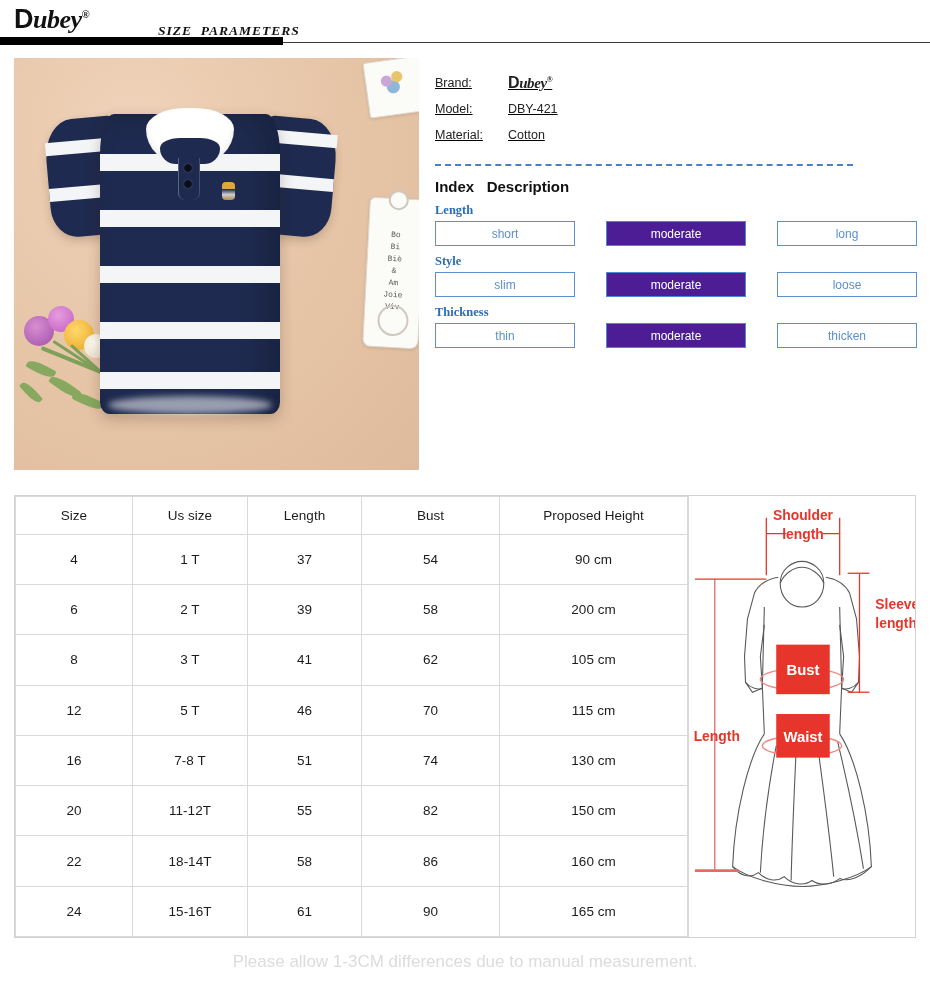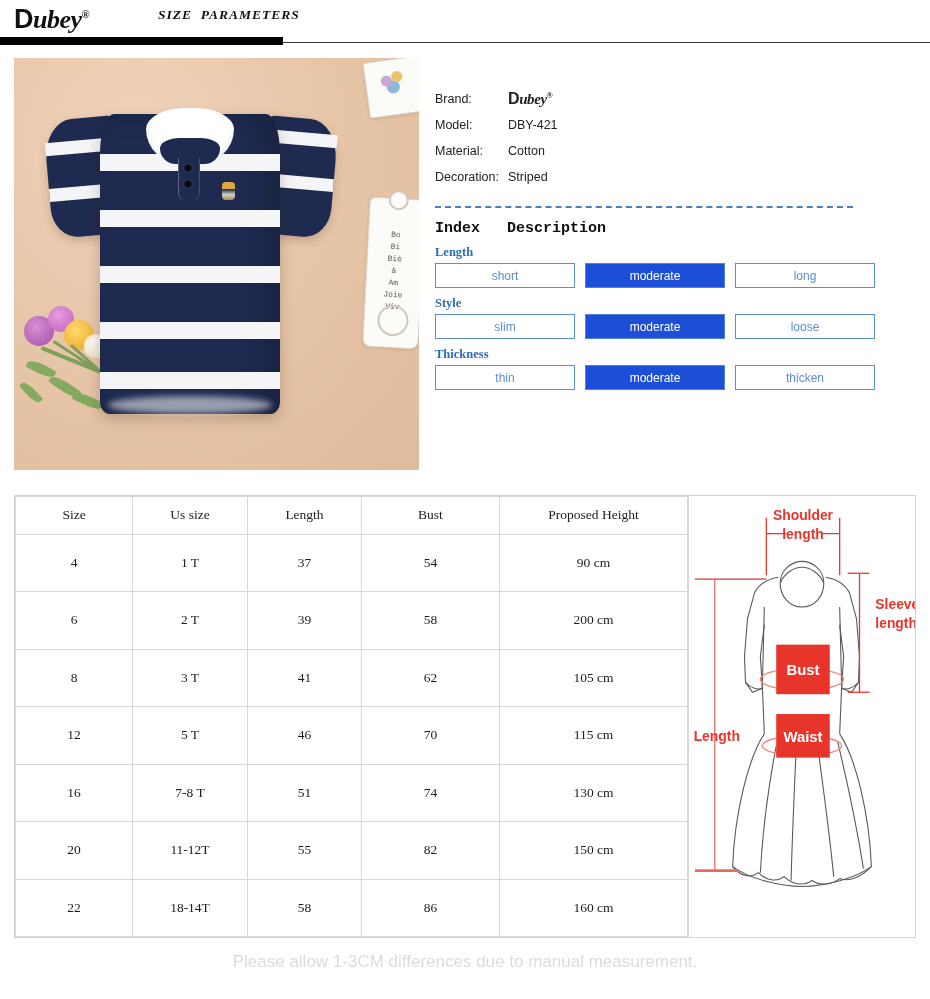--- a/index.html
+++ b/index.html
@@ -38,21 +38,21 @@
     font-weight: bold;
     font-size: 27px;
   }
   .logo .logo-reg {
     font-size: 11px;
     vertical-align: super;
     font-style: normal;
   }
   .header-title {
     position: absolute;
-    left: 158px; top: 7px;
+    left: 158px; top: 23px;
     font-family: "Liberation Serif", serif;
     font-style: italic;
     font-weight: bold;
     font-size: 13.5px;
     letter-spacing: 1px;
     color: #111;
     white-space: pre;
   }
   .rule-thin {
     position: absolute;
@@ -210,21 +210,22 @@
   }
   .info-title {
     font-family: "Liberation Serif", serif;
     font-size: 19px;
     color: #111;
     text-align: center;
     padding-left: 30px;
     white-space: pre;
   }
   .spec-list {
-    margin-top: 28px;
+    margin-top: 12px;
+    text-decoration: underline;
   }
   .spec-row {
     display: flex;
     align-items: center;
     height: 26px;
     font-size: 12.5px;
     color: #222;
   }
   .spec-key { width: 73px; }
   .spec-val { color: #222; }
@@ -247,70 +248,70 @@
     display: inline-block;
   }
   .dashed-divider {
     margin-top: 16px;
     border-top: 2px dashed #4a80c0;
     width: 418px;
   }
 
   .index-head {
     margin-top: 12px;
-    font-family: Liberation Mono, monospace;
+    font-family: Liberation Sans, sans-serif;
     font-size: 15px;
     font-weight: bold;
     color: #111;
     white-space: pre;
   }
 
   .idx-group { margin-top: 8px; }
   .idx-label {
     font-family: "Liberation Serif", serif;
     font-weight: bold;
     font-size: 12.5px;
     color: #2b6cb4;
     margin-bottom: 3px;
   }
   .idx-options {
     display: flex;
-    gap: 10px;
+    gap: 31px;
   }
   .opt {
     width: 140px;
     height: 25px;
     line-height: 25px;
     text-align: center;
     font-size: 12px;
     color: #5b8fd0;
     border: 1px solid #5b8fd0;
     background: #ffffff;
     box-sizing: border-box;
   }
   .opt.active {
-    background: #1d4ed8;
+    background: #4c1d95;
     border-color: #4d88cc;
     color: #ffffff;
   }
 
   
   .table-wrap {
     position: absolute;
     left: 14px; top: 495px;
     width: 902px; height: 443px;
     border: 1px solid #d2d2d2;
     box-sizing: border-box;
     display: flex;
   }
   table.size {
     border-collapse: collapse;
     width: 672px;
     table-layout: fixed;
-    font-family: Liberation Serif, serif;
+    font-family: Liberation Sans, sans-serif;
   }
   table.size th, table.size td {
     border: 1px solid #d9d9d9;
     text-align: center;
     font-weight: normal;
     font-size: 13.5px;
     color: #1c1c1c;
     height: 36.8px;
     padding: 0;
   }
@@ -415,24 +416,20 @@
       <div class="spec-val brand"><span class="logo-d">D</span><span>ubey</span><span class="logo-reg">®</span></div>
     </div>
     <div class="spec-row">
       <div class="spec-key">Model:</div>
       <div class="spec-val">DBY-421</div>
     </div>
     <div class="spec-row">
       <div class="spec-key">Material:</div>
       <div class="spec-val">Cotton</div>
     </div>
-    <div class="spec-row">
-      <div class="spec-key">Decoration:</div>
-      <div class="spec-val">Striped</div>
-    </div>
   </div>
 
   <div class="dashed-divider"></div>
 
   <div class="index-head">Index   Description</div>
 
   <div class="idx-group">
     <div class="idx-label">Length</div>
     <div class="idx-options">
       <div class="opt">short</div>
@@ -520,20 +517,27 @@
         <td>55</td>
         <td>82</td>
         <td>150 cm</td>
       </tr>
       <tr>
         <td>22</td>
         <td>18-14T</td>
         <td>58</td>
         <td>86</td>
         <td>160 cm</td>
+      </tr>
+      <tr>
+        <td>24</td>
+        <td>15-16T</td>
+        <td>61</td>
+        <td>90</td>
+        <td>165 cm</td>
       </tr>
     </tbody>
   </table>
 
   <div class="diagram-cell">
     <svg class="dg" viewBox="0 0 228 441" preserveAspectRatio="xMidYMid meet">
 
       <g fill="none" stroke="#59595b" stroke-width="1.1">
 
         <path d="M92 86 C92 72, 104 64, 114 64 C124 64, 136 72, 136 86

